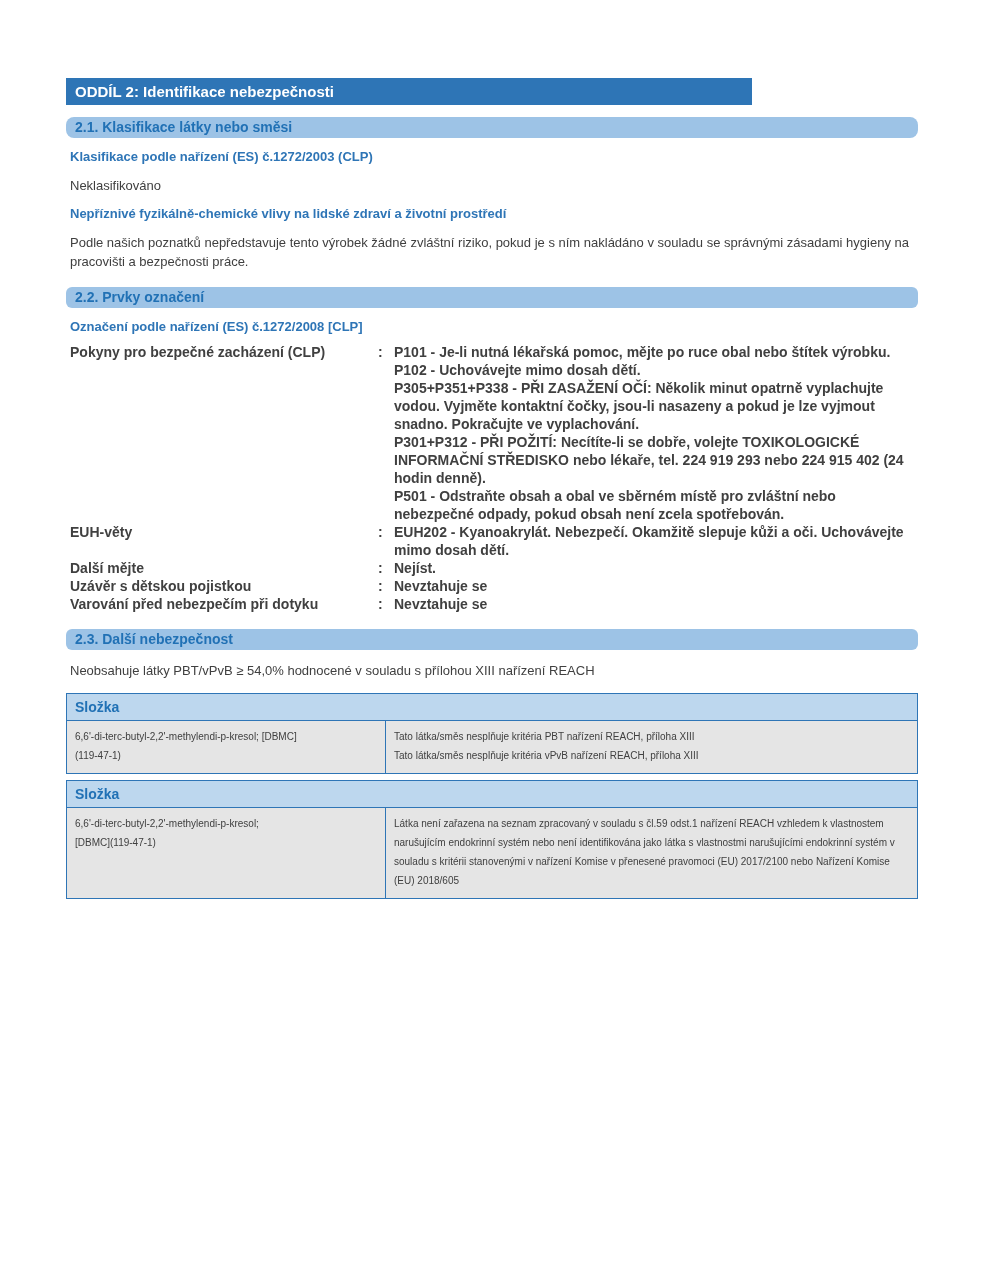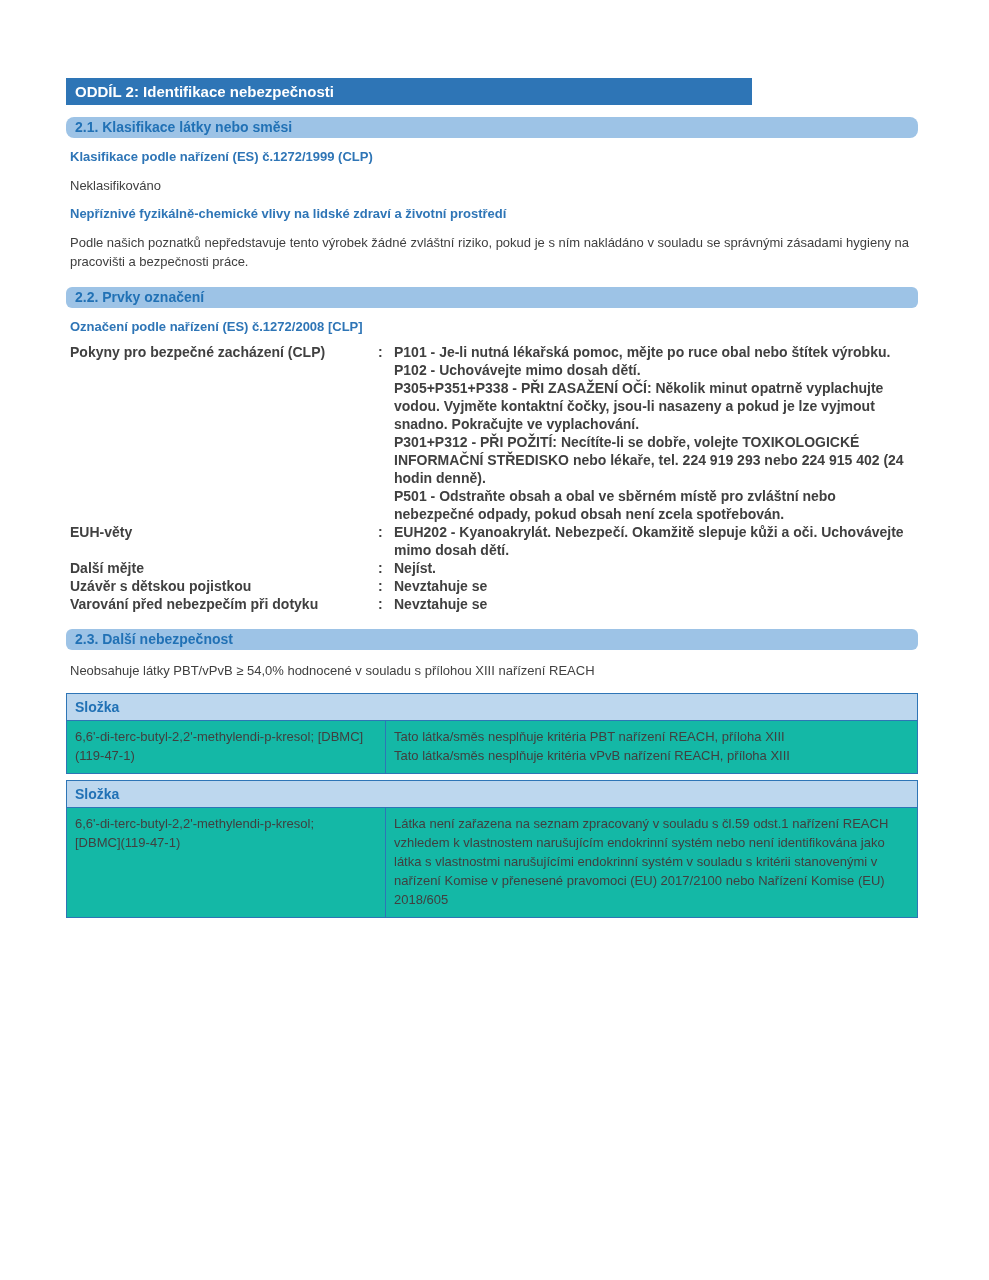--- a/index.html
+++ b/index.html
@@ -42,50 +42,50 @@
     margin:11px 0 0 4px;white-space:pre-wrap;width:848px;
   }
   .kv-block{margin:8px 0 0 4px;width:848px;}
   .kv{
     display:grid;grid-template-columns:308px 16px 1fr;
     color:var(--c-text);font-size:14px;line-height:18px;font-weight:bold;
   }
   .kv .v{white-space:pre-wrap;}
   .tbl{
     width:852px;border:1.5px solid var(--c-border);
-    margin-top:13px;background:#14b8a6;
+    margin-top:13px;background:#e5e5e5;
   }
   .tbl + .tbl{margin-top:6px;}
   .tbl-h{
     background:var(--c-th-bg);color:var(--c-bar-light-text);
     font-size:14px;font-weight:bold;line-height:20px;
     padding:3px 0 3px 8px;border-bottom:1.5px solid var(--c-border);
   }
   .tbl-row{display:grid;grid-template-columns:319px 1fr;}
   .tbl-c{
-    color:var(--c-text);font-size:13px;line-height:19px;
+    color:var(--c-text);font-size:10px;line-height:19px;
     padding:6px 10px 8px 8px;white-space:pre-wrap;
   }
   .tbl-c.c1{border-right:1.5px solid var(--c-border);}
 </style>
 </head>
 <body>
 
 <div class="page">
   <div class="content">
 
     <div class="bar-dark">
       <span>ODDÍL 2: Identifikace nebezpečnosti</span>
     </div>
 
     <div class="bar-light mt12">
       <span>2.1. Klasifikace látky nebo směsi</span>
     </div>
 
-    <div class="h-blue">Klasifikace podle nařízení (ES) č.1272/1999 (CLP)</div>
+    <div class="h-blue">Klasifikace podle nařízení (ES) č.1272/2003 (CLP)</div>
     <div class="txt">Neklasifikováno</div>
 
     <div class="h-blue">Nepříznivé fyzikálně-chemické vlivy na lidské zdraví a životní prostředí</div>
     <div class="txt">Podle našich poznatků nepředstavuje tento výrobek žádné zvláštní riziko, pokud je s ním nakládáno v souladu se správnými zásadami hygieny na pracovišti a bezpečnosti práce.</div>
 
     <div class="bar-light mt16">
       <span>2.2. Prvky označení</span>
     </div>
 
     <div class="h-blue">Označení podle nařízení (ES) č.1272/2008 [CLP]</div>

